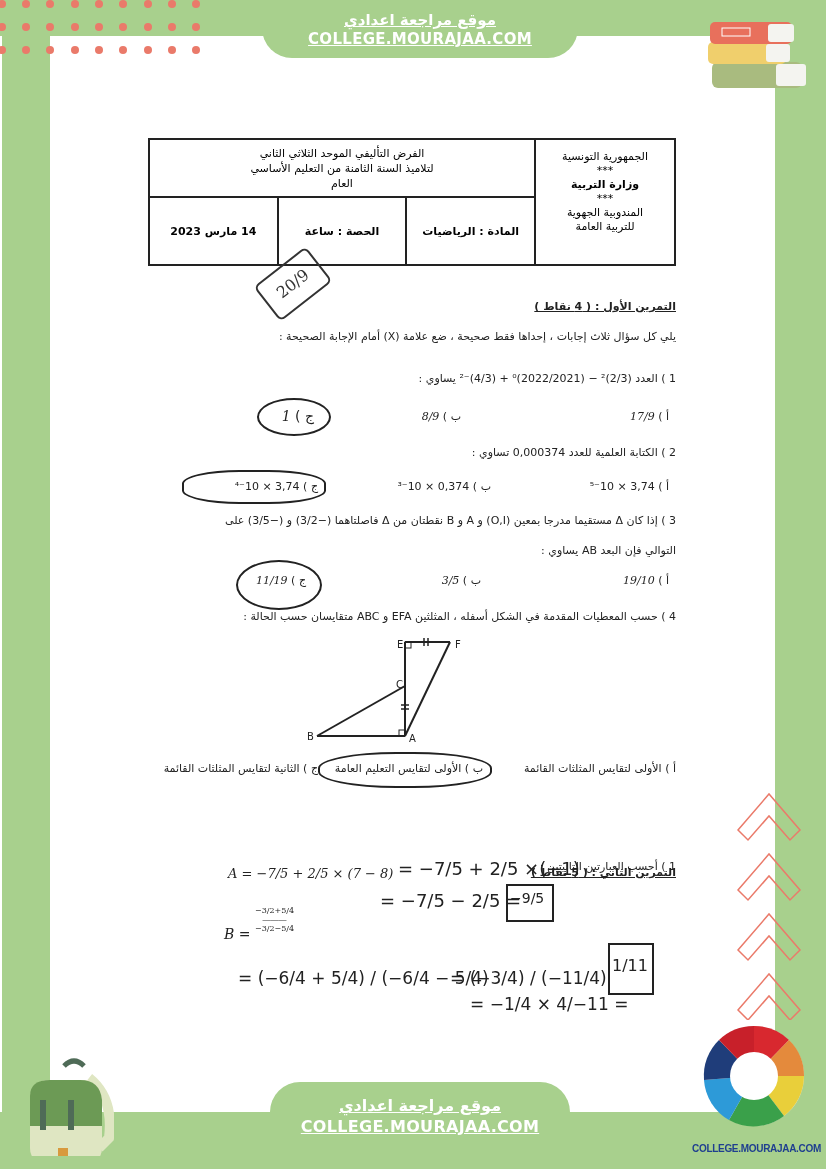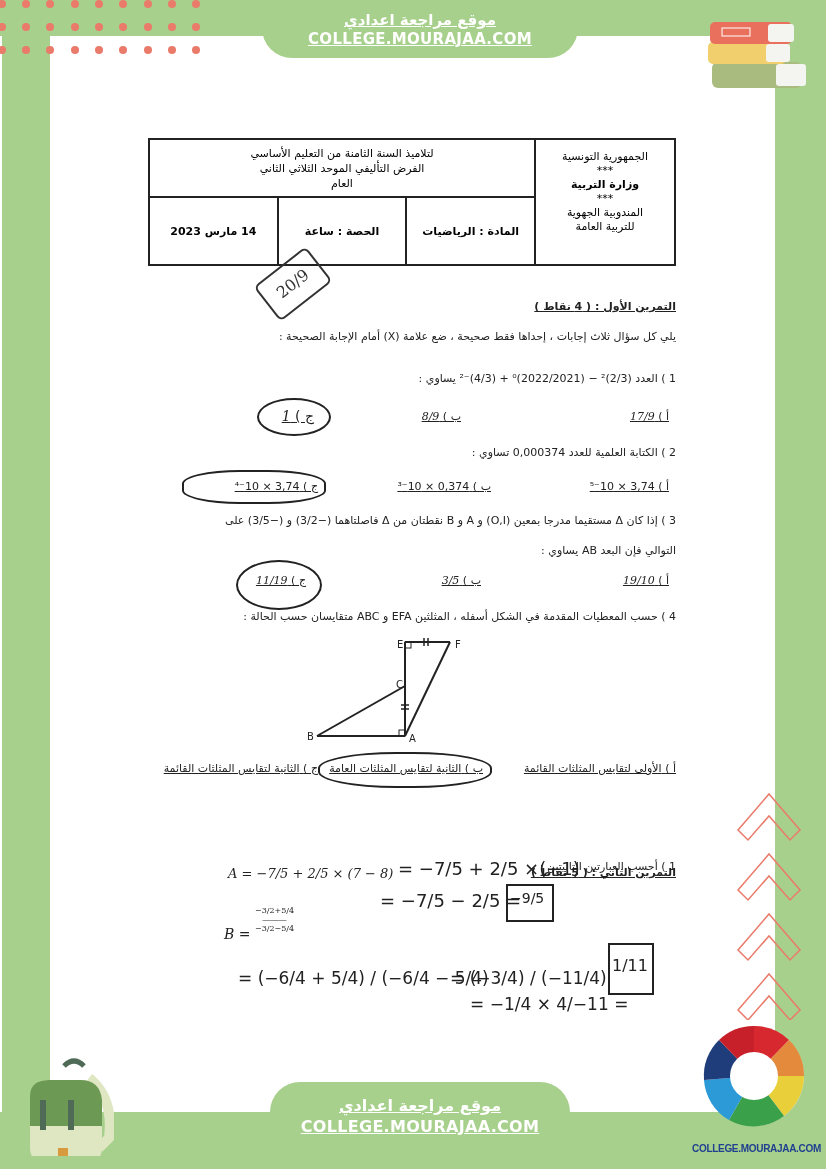--- a/index.html
+++ b/index.html
@@ -34,21 +34,21 @@
     .hdr-title { position: absolute; right: 140px; top: 0; left: 0; height: 58px; border-bottom: 2px solid #222; text-align: center; font-size: 11px; line-height 14px; padding-top: 6px; box-sizing: border-box; }
     .hdr-title div { line-height: 15px; }
     .hdr-cells { position: absolute; right: 140px; left: 0; top: 58px; bottom: 0; display: flex; flex-direction: row; }
     .hdr-cell { flex: 1; border-left: 2px solid #222; display: flex; align-items: center; justify-content: center; font-size: 11px; font-weight: bold; }
     .hdr-cell:last-child { border-left: none; }
 
     .line { position: absolute; font-size: 11px; white-space: nowrap; direction: rtl; color: #222; }
     .line.bold { font-weight: bold; }
     .u { text-decoration: underline; }
     .math { font-family: "DejaVu Serif", serif; font-style: italic; direction: ltr; unicode-bidi: embed; }
-    .opt { position: absolute; font-size: 11px; white-space: nowrap; direction: rtl; color: #222; text-decoration: underline; }
+    .opt { position: absolute; font-size: 11px; white-space: nowrap; direction: rtl; color: #222; }
     .circle { position: absolute; border: 2px solid #222; border-radius: 50%; }
     .box { position: absolute; border: 2px solid #222; }
     .hand { position: absolute; font-family: "DejaVu Sans", sans-serif; font-size: 18px; color: #222; white-space: nowrap; direction: ltr; }
     .stamp { position: absolute; left: 260px; top: 262px; width: 62px; height: 40px; border: 2px solid #333; border-radius: 6px; transform: rotate(-38deg); font-size: 16px; color: #333; text-align: center; line-height: 40px; font-family: "DejaVu Serif", serif; }
 
     .chev { position: absolute; }
   </style>
 </head>
 <body>
 
@@ -107,22 +107,22 @@
 <div class="hdr">
   <div class="hdr-right">
     <div>الجمهورية التونسية</div>
     <div>***</div>
     <div style="font-weight:bold">وزارة التربية</div>
     <div>***</div>
     <div>المندوبية الجهوية</div>
     <div>للتربية العامة</div>
   </div>
   <div class="hdr-title">
+    <div>الفرض التأليفي الموحد الثلاثي الثاني</div>
     <div>لتلاميذ السنة الثامنة من التعليم الأساسي</div>
-    <div>الفرض التأليفي الموحد الثلاثي الثاني</div>
     <div>العام</div>
   </div>
   <div class="hdr-cells">
     <div class="hdr-cell">المادة : الرياضيات</div>
     <div class="hdr-cell">الحصة : ساعة</div>
     <div class="hdr-cell">14 مارس 2023</div>
   </div>
 </div>
 
 <div class="stamp">20/9</div>
@@ -165,21 +165,21 @@
   <line x1="96" y1="73" x2="104" y2="73" stroke="#222" stroke-width="1.5"></line>
   <text x="92" y="12" font-size="10" fill="#222">E</text>
   <text x="150" y="12" font-size="10" fill="#222">F</text>
   <text x="91" y="52" font-size="10" fill="#222">C</text>
   <text x="2" y="104" font-size="10" fill="#222">B</text>
   <text x="104" y="106" font-size="10" fill="#222">A</text>
 </svg>
 
 <div class="opt" style="right:150px;top:762px"><span>أ )</span> <span>الأولى لتقايس المثلثات القائمة</span></div>
 <div class="circle" style="left:318px;top:752px;width:170px;height:32px;border-radius:45%"></div>
-<div class="opt" style="right:343px;top:762px"><span>ب )</span> <span>الثانية لتقايس المثلثات العامة</span></div>
+<div class="opt" style="right:343px;top:762px"><span>ب )</span> <span>الأولى لتقايس التعليم العامة</span></div>
 <div class="opt" style="right:508px;top:762px"><span>ج )</span> <span>الثانية لتقايس المثلثات القائمة</span></div>
 
 <div class="line bold" style="right:150px;top:866px"><span class="u">التمرين الثاني : ( 5 نقاط )</span></div>
 <div class="line" style="right:150px;top:860px">1 ) أحسب العبارتين التاليتين :</div>
 <div class="line math" style="left:228px;top:866px;font-size:13px;direction:ltr">A = −7/5 + 2/5 × (7 − 8)</div>
 <div class="hand" style="left:398px;top:858px">= −7/5 + 2/5 ×(−1)</div>
 <div class="hand" style="left:380px;top:890px">= −7/5 − 2/5 =</div>
 <div class="box" style="left:506px;top:884px;width:44px;height:34px"></div>
 <div class="hand" style="left:510px;top:890px;font-size:14px">−9/5</div>
 

